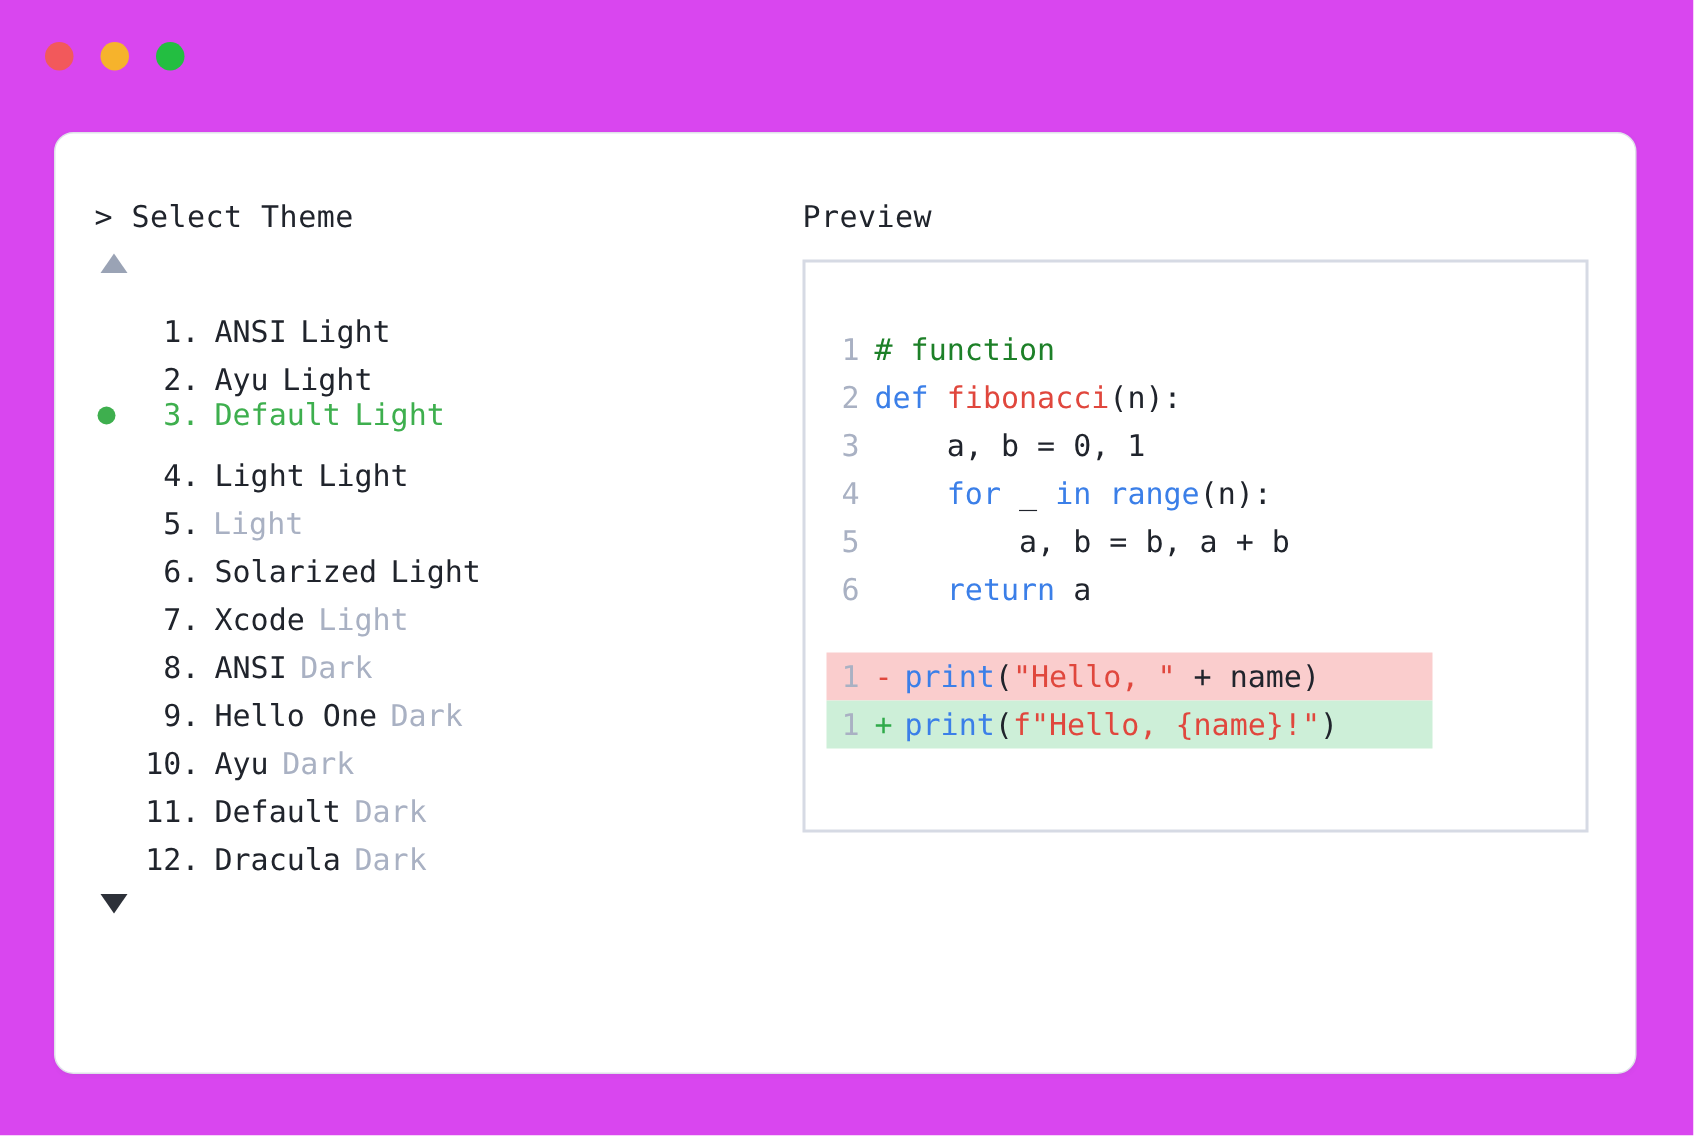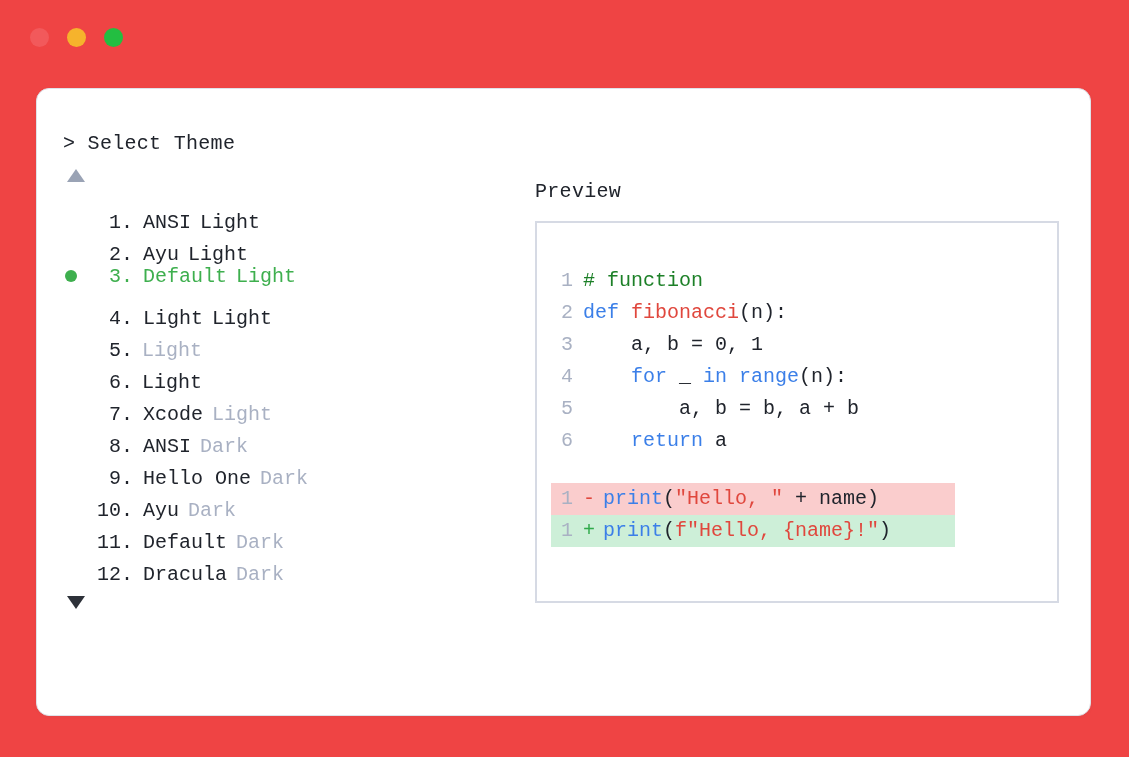--- a/index.html
+++ b/index.html
@@ -10,23 +10,22 @@
   body {
     width: 1129px;
     height: 757px;
     font-family: "DejaVu Sans Mono", "Liberation Mono", monospace;
     -webkit-font-smoothing: antialiased;
   }
   .screen {
     position: relative;
     width: 1129px;
     height: 757px;
-    background: #ef4444;
+    background: #d946ef;
     overflow: hidden;
-    font-family: Liberation Mono, monospace;
   }
 
   
   .titlebar {
     position: absolute;
     left: 30px;
     top: 28px;
     display: flex;
     gap: 18px;
     align-items: center;
@@ -66,21 +65,20 @@
     position: absolute;
     left: 26px;
     top: 42px;
     width: 460px;
   }
   .col-right {
     position: absolute;
     left: 498px;
     top: 42px;
     width: 530px;
-    margin-top: 48px;
   }
 
   .col-title {
     font-size: 20px;
     color: #20242c;
     letter-spacing: 0.3px;
     line-height: 26px;
     white-space: pre;
   }
 
@@ -229,21 +227,21 @@
 
       <div class="col-left">
         <div class="col-title">&gt; Select Theme</div>
         <div class="arrow-up"></div>
         <div class="theme-list">
             <div class="theme-row"><span class="bullet-cell"></span><span class="idx">1.</span><span class="name">ANSI</span><span class="variant solid">Light</span></div>
             <div class="theme-row"><span class="bullet-cell"></span><span class="idx">2.</span><span class="name">Ayu</span><span class="variant solid">Light</span></div>
             <div class="theme-row selected"><span class="bullet-cell"><span class="bullet"></span></span><span class="idx">3.</span><span class="name">Default</span><span class="variant solid">Light</span></div>
             <div class="theme-row"><span class="bullet-cell"></span><span class="idx">4.</span><span class="name">Light</span><span class="variant solid">Light</span></div>
             <div class="theme-row"><span class="bullet-cell"></span><span class="idx">5.</span><span class="variant dim">Light</span></div>
-            <div class="theme-row"><span class="bullet-cell"></span><span class="idx">6.</span><span class="variant solid">Light</span></div>
+            <div class="theme-row"><span class="bullet-cell"></span><span class="idx">6.</span><span class="name">Solarized</span><span class="variant solid">Light</span></div>
             <div class="theme-row"><span class="bullet-cell"></span><span class="idx">7.</span><span class="name">Xcode</span><span class="variant dim">Light</span></div>
             <div class="theme-row"><span class="bullet-cell"></span><span class="idx">8.</span><span class="name">ANSI</span><span class="variant dim">Dark</span></div>
             <div class="theme-row"><span class="bullet-cell"></span><span class="idx">9.</span><span class="name">Hello One</span><span class="variant dim">Dark</span></div>
             <div class="theme-row"><span class="bullet-cell"></span><span class="idx">10.</span><span class="name">Ayu</span><span class="variant dim">Dark</span></div>
             <div class="theme-row"><span class="bullet-cell"></span><span class="idx">11.</span><span class="name">Default</span><span class="variant dim">Dark</span></div>
             <div class="theme-row"><span class="bullet-cell"></span><span class="idx">12.</span><span class="name">Dracula</span><span class="variant dim">Dark</span></div>
           </div>
         <div class="arrow-down"></div>
       </div>
 

